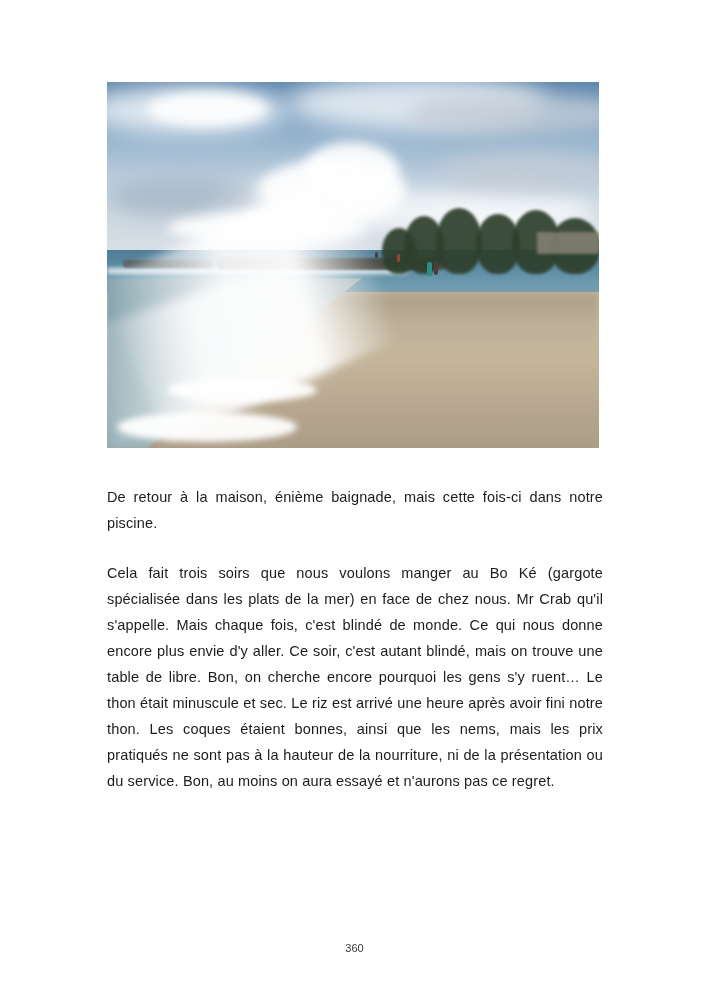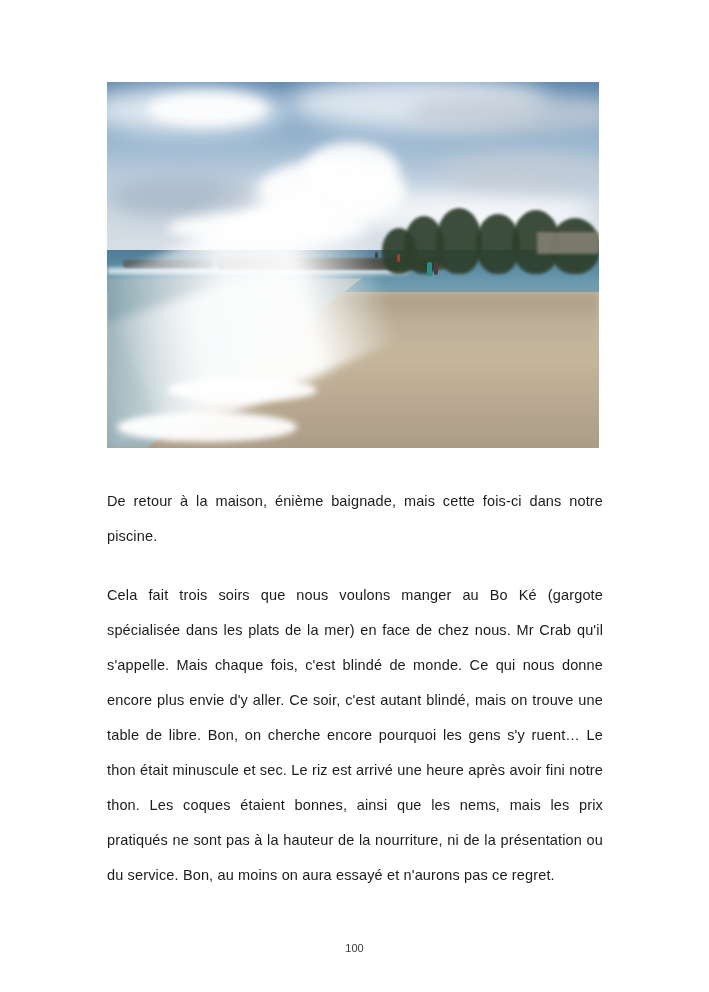--- a/index.html
+++ b/index.html
@@ -211,21 +211,21 @@
     border-radius: 2px;
   }
   .person-teal { background: #2e8c86; }
   .person-dark { background: #4a3f3a; }
   .person-red { background: #9c4436; }
 
   
   .para {
     margin-top: 24px;
     font-size: 14.5px;
-    line-height: 35px;
+    line-height: 26px;
     text-align: justify;
     color: #1c1c1c;
     letter-spacing: .01em;
   }
   .para.first { margin-top: 36px; }
   .page-number {
     position: absolute;
     left: 0; right: 0;
     top: 942px;
     text-align: center;
@@ -288,14 +288,14 @@
         <div class="people person-dark" style="left:268px; top:170px; width:3px; height:6px;"></div>
       </div>
     </div>
 
     <p class="para first">De retour à la maison, énième baignade, mais cette fois-ci dans notre piscine.</p>
 
     <p class="para">Cela fait trois soirs que nous voulons manger au Bo Ké (gargote spécialisée dans les plats de la mer) en face de chez nous. Mr Crab qu'il s'appelle. Mais chaque fois, c'est blindé de monde. Ce qui nous donne encore plus envie d'y aller. Ce soir, c'est autant blindé, mais on trouve une table de libre. Bon, on cherche encore pourquoi les gens s'y ruent… Le thon était minuscule et sec. Le riz est arrivé une heure après avoir fini notre thon. Les coques étaient bonnes, ainsi que les nems, mais les prix pratiqués ne sont pas à la hauteur de la nourriture, ni de la présentation ou du service. Bon, au moins on aura essayé et n'aurons pas ce regret.</p>
 
   </div>
 
-  <div class="page-number">100</div>
+  <div class="page-number">360</div>
 </div>
 
 </body></html>

